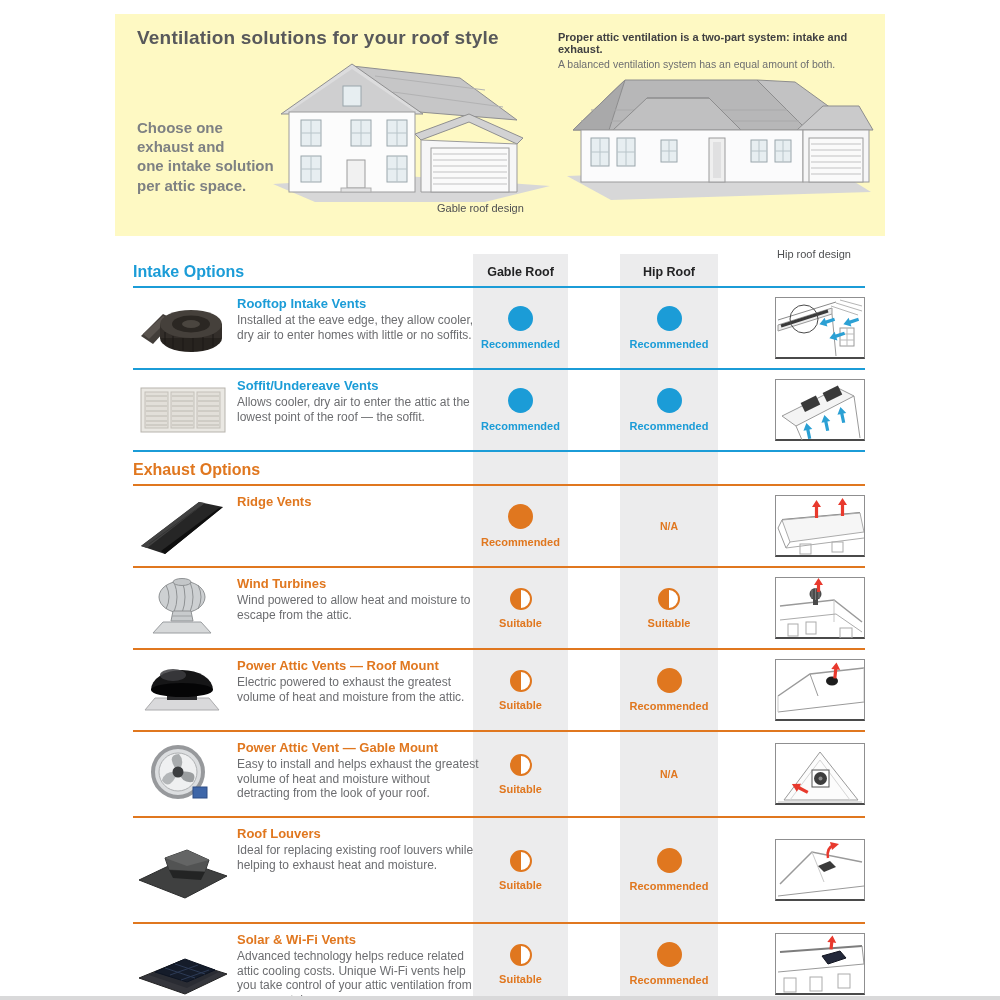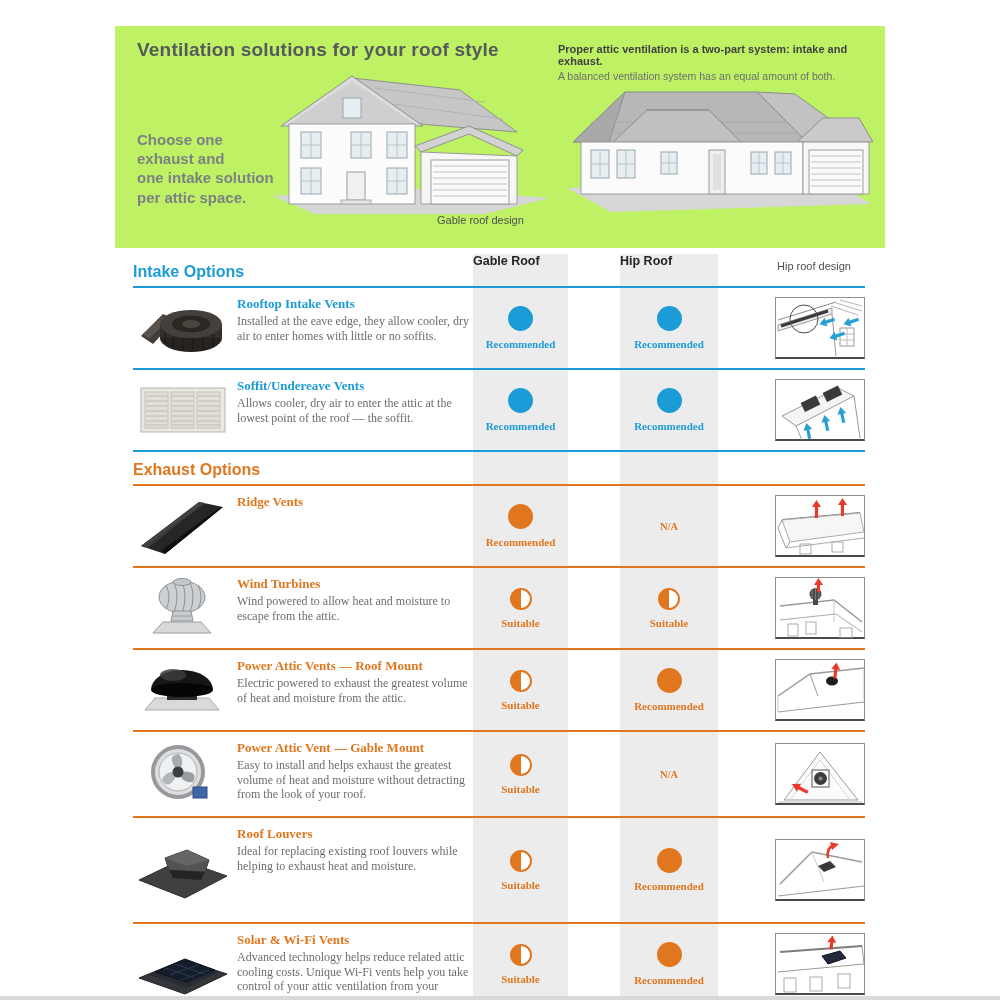--- a/index.html
+++ b/index.html
@@ -2,21 +2,21 @@
 <html><head>
 <meta charset="utf-8">
 <style>
   * { margin:0; padding:0; box-sizing:border-box; }
   html,body { background:#ffffff; }
   .page { position:relative; width:1000px; height:1000px; background:#fff; overflow:hidden;
           font-family:"Liberation Sans", sans-serif; }
   .content { position:absolute; left:115px; top:0; width:770px; height:1000px; }
 
   
-  .hero { position:absolute; left:0; top:26px; width:770px; height:222px; background:#bef264; }
+  .hero { position:absolute; left:0; top:14px; width:770px; height:222px; background:#fef9c3; }
   .hero-title { position:absolute; left:22px; top:13px; font-size:19px; font-weight:bold;
                 color:#58595b; letter-spacing:.2px; }
   .hero-callout { position:absolute; left:443px; top:17px; width:312px; }
   .callout-bold { font-size:11px; font-weight:bold; color:#404042; }
   .callout-text { font-size:10.5px; color:#6d6e70; margin-top:3px; }
   .hero-note { position:absolute; left:22px; top:104px; font-size:15px; font-weight:bold;
                color:#7e8183; line-height:1.28; white-space:pre-line; }
   .house-label { position:absolute; font-size:11px; color:#4e4f51; }
   .gable-label { left:322px; top:188px; }
   .hip-label   { left:662px; top:188px;margin-top:46px; }
@@ -26,27 +26,27 @@
   
   .table { position:absolute; left:0; top:254px; width:770px; height:746px; }
   .col-band { position:absolute; top:0; height:746px; background:#ececed; }
   .band-gable { left:358px; width:95px; }
   .band-hip   { left:505px; width:98px; }
   .section { position:relative; }
   .section-header { position:relative; height:34px; margin:0 20px 0 18px;
                     border-bottom:2px solid var(--accent); }
   .section-heading { position:absolute; left:0; bottom:5px; font-size:16px; font-weight:bold;
                      color:var(--accent); }
-  .col-header { position:absolute; bottom:18px; font-size:12.5px; font-weight:bold; color:#232324;
-                }
+  .col-header { position:absolute; bottom:7px; font-size:12.5px; font-weight:bold; color:#232324;
+                text-align:center; }
   .col-header-gable { left:340px; width:95px; }
   .col-header-hip   { left:487px; width:98px; }
 
   .row { position:relative; height:82px; margin:0 20px 0 18px;
-         border-bottom:2px solid var(--accent);font-family:Liberation Serif, serif; }
+         border-bottom:2px solid var(--accent); }
   .row-tall { height:86px; }
   .row-med  { height:106px; }
   .product { position:absolute; left:0; top:50%; transform:translateY(-50%);
              width:100px; height:64px; display:flex; align-items:center; justify-content:center; }
   .rowtext { position:absolute; left:104px; top:8px; width:242px; }
   .row-title { font-size:13px; font-weight:bold; color:var(--accent); margin-bottom:2px; }
   .row-desc  { font-size:12px; color:#6c6d70; line-height:1.22; }
   .cell { position:absolute; top:0; height:100%; display:flex; flex-direction:column;
           align-items:center; justify-content:center; gap:7px; }
   .cell-gable { left:340px; width:95px; }

